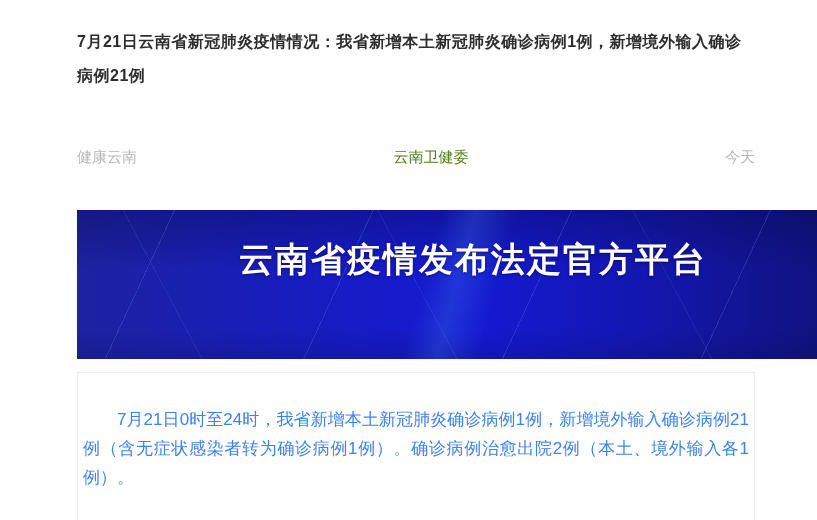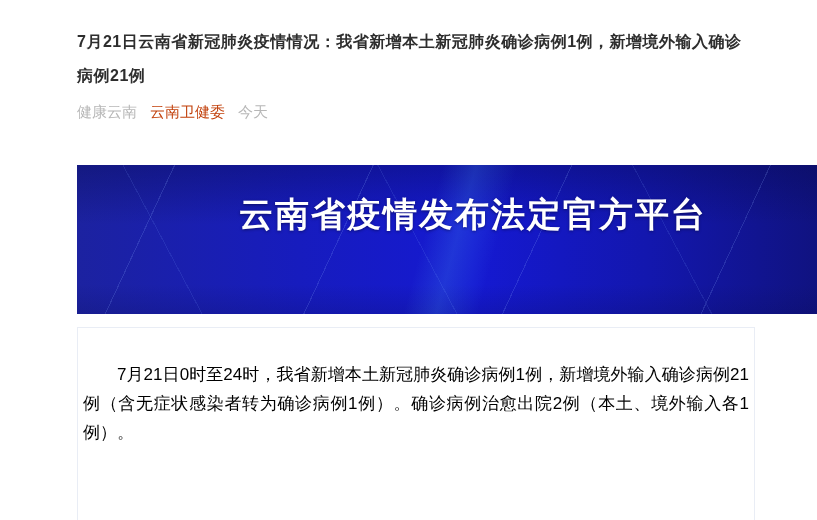--- a/index.html
+++ b/index.html
@@ -29,24 +29,25 @@
     color: #2e2e2e;
     letter-spacing: 0.5px;
   }
 
   .meta-row {
     margin-top: 8px;
     font-size: 15px;
     line-height: 21px;
     display: flex;
     align-items: baseline;
+    justify-content: space-between;
   }
   .meta-source { color: #b7b7b7; margin-right: 13px; }
-  .meta-account { color: #c2410c; margin-right: 13px; cursor: pointer; }
-  .meta-date { color: #b7b7b7; }
+  .meta-account { color: #4d7c0f; margin-right: 13px; cursor: pointer; }
+  .meta-date { color: #b7b7b7; margin-top: 45px; }
 
   .banner {
     margin-top: 43px;
     width: 792px;
     height: 149px;
     position: relative;
     overflow: hidden;
     background:
       linear-gradient(105deg, transparent 44%, rgba(90,200,255,0.16) 48%, transparent 53%),
       repeating-linear-gradient(115deg, transparent 0px, transparent 88px, rgba(140,175,255,0.18) 88px, rgba(140,175,255,0.18) 89px, transparent 89px, transparent 180px),
@@ -72,21 +73,21 @@
     margin-top: 13px;
     width: 678px;
     min-height: 240px;
     border: 1px solid #e9edf5;
     padding: 32px 5px 40px 5px;
     background: #ffffff;
   }
   .content-box p {
     font-size: 17px;
     line-height: 29px;
-    color: #000000;
+    color: #3b82f6;
     text-align: justify;
     text-indent: 2em;
     word-break: break-all;
   }
 </style>
 </head>
 <body>
 
 <div class="viewport">
   <div class="article">

